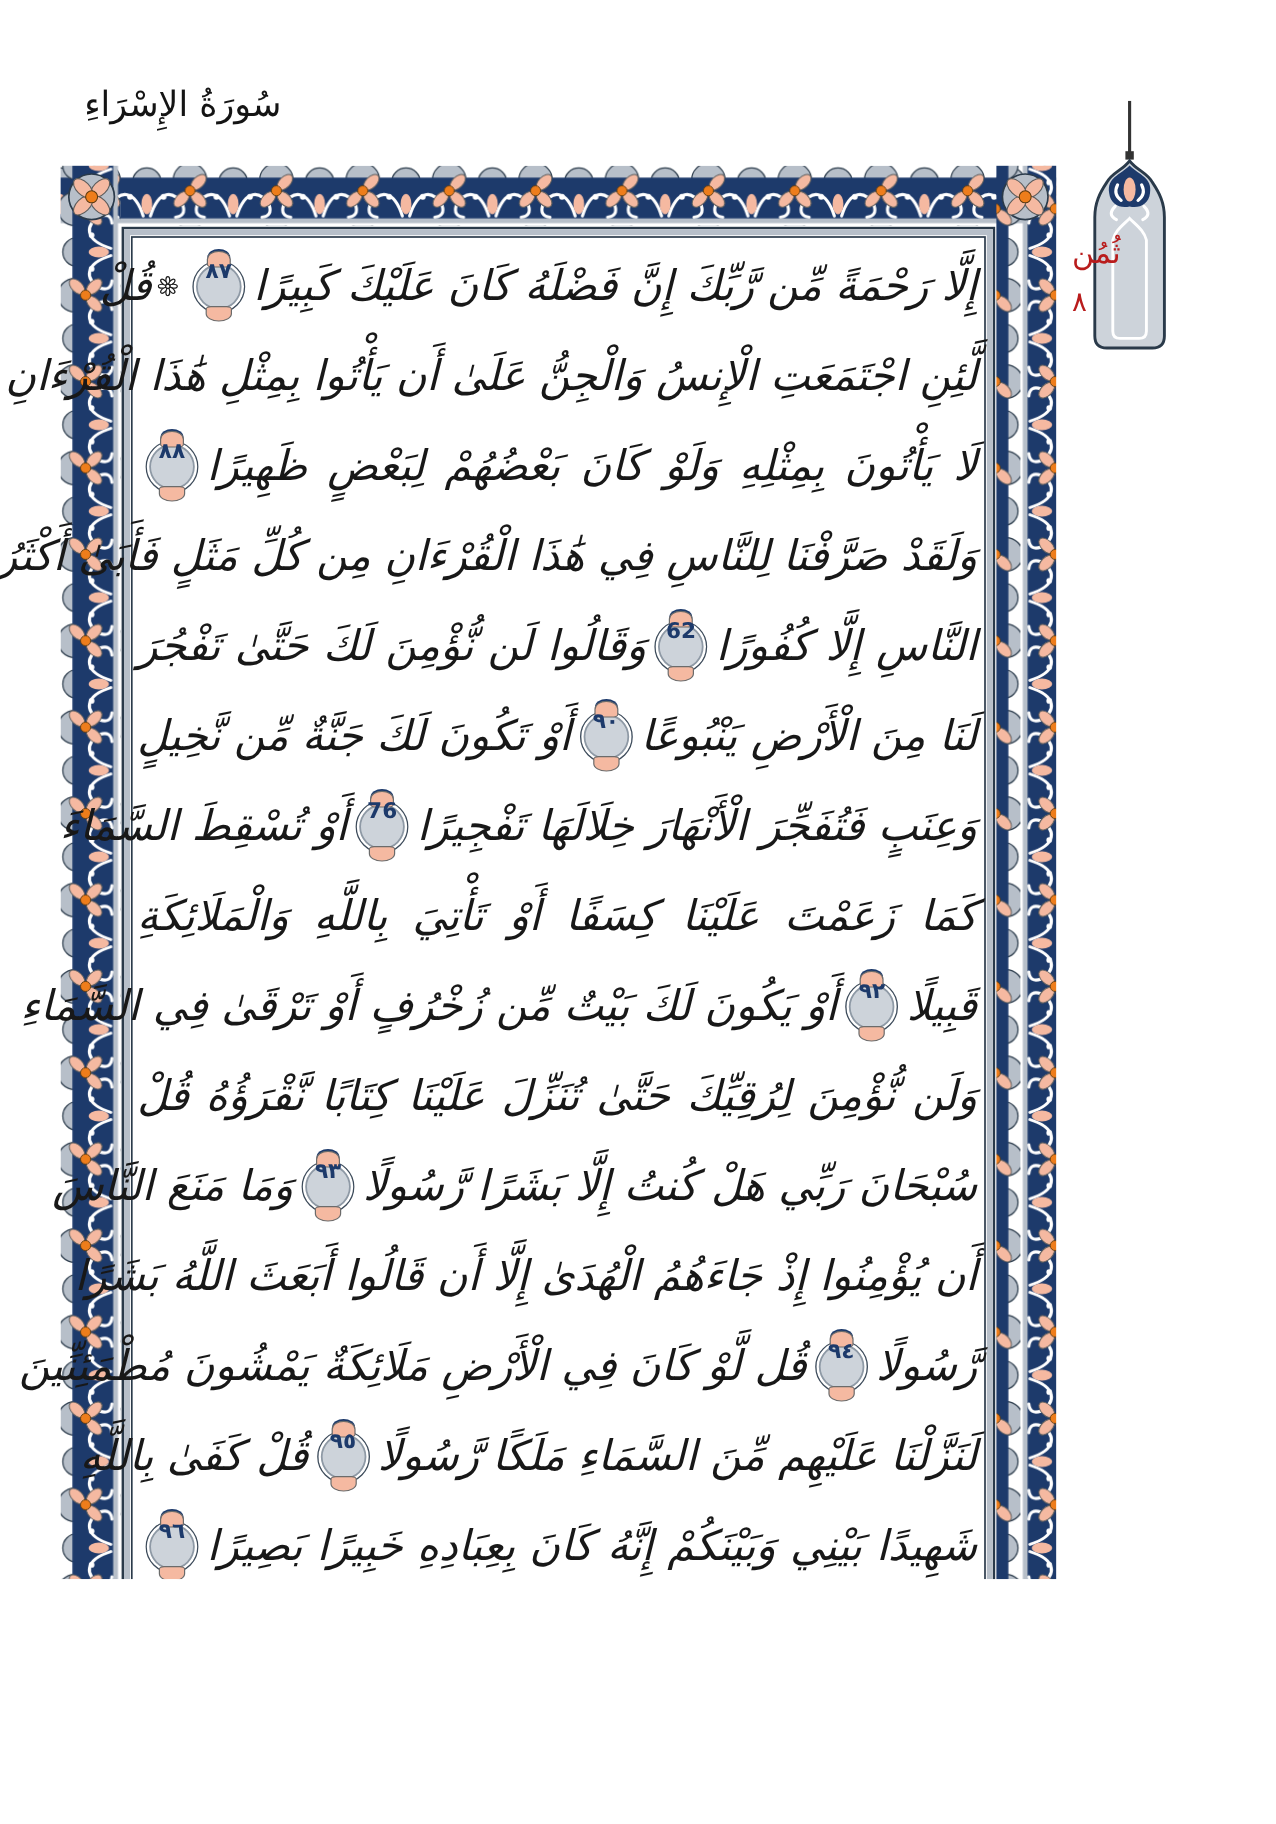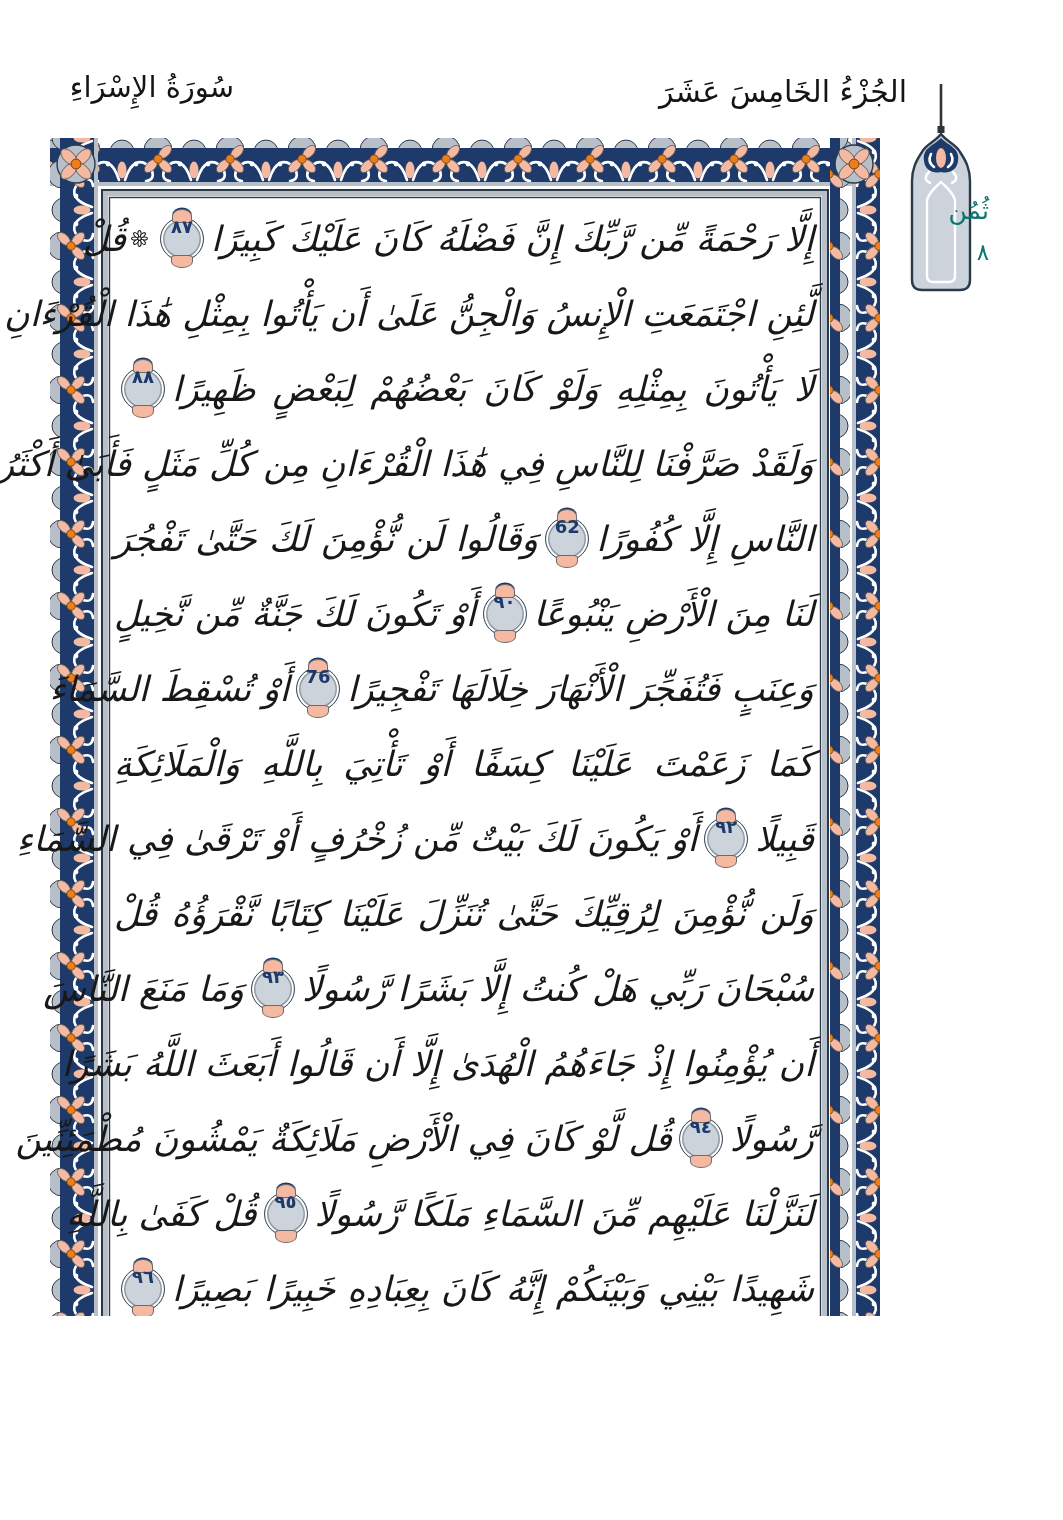--- a/index.html
+++ b/index.html
@@ -13,21 +13,21 @@
 
   
   .surah-title{position:absolute;left:52px;top:70px;width:200px;text-align:center;
     font-size:29px;letter-spacing:0;color:#141414;direction:rtl;}
   .juz-title{position:absolute;left:650px;top:74px;width:266px;text-align:center;
     font-size:30px;color:#141414;direction:rtl;}
 
   
   .badge{position:absolute;left:893px;top:84px;width:96px;height:212px;}
   .badge svg{position:absolute;inset:0;}
-  .badge-text{position:absolute;width:100%;text-align:right;color:#0f766e;direction:rtl;}
+  .badge-text{position:absolute;width:100%;text-align:left;color:#b91c1c;direction:rtl;}
   .badge-l1{top:112px;font-size:25px;}
   .badge-l2{top:155px;font-size:23px;}
 
   
   .frame-svg{position:absolute;left:50px;top:138px;}
 
   
   .lines{position:absolute;left:114px;top:201px;width:700px;height:1125px;direction:rtl;}
   .line{display:flex;align-items:center;height:75px;direction:rtl;}
   .line .txt{flex:1 1 auto;font-size:35px;line-height:70px;text-align:center;
@@ -57,21 +57,20 @@
   .sal{fill:var(--salmon);} .org{fill:var(--orange);}
   .wline{fill:none;stroke:#fff;stroke-width:2.6;stroke-linecap:round;}
   .dline{fill:none;stroke:var(--outline);}
 </style>
 </head>
 <body>
 
 <div class="page">
 
   <div class="surah-title">سُورَةُ الإِسْرَاءِ</div>
-  <div class="juz-title">الجُزْءُ الخَامِسَ عَشَرَ</div>
 
   <div class="badge">
     <svg width="96" height="212" viewBox="0 0 96 212">
 
       <line x1="48" y1="0" x2="48" y2="44" stroke="#333" stroke-width="2.6"></line>
       <rect x="44.5" y="42" width="7" height="7" fill="#333"></rect>
 
       <path class="svl" d="M48,50 C42,58 33,60 29,68 C23,77 19,85 19,97 L19,196 Q19,206 29,206 L67,206 Q77,206 77,196 L77,97 C77,85 73,77 67,68 C63,60 54,58 48,50 Z" stroke="#2a3a4a" stroke-width="2.4"></path>
 
       <path class="nv" d="M48,54 C40,62 29,64 31,77 C32,86 40,90 48,88 C56,90 64,86 65,77 C67,64 56,62 48,54 Z"></path>

